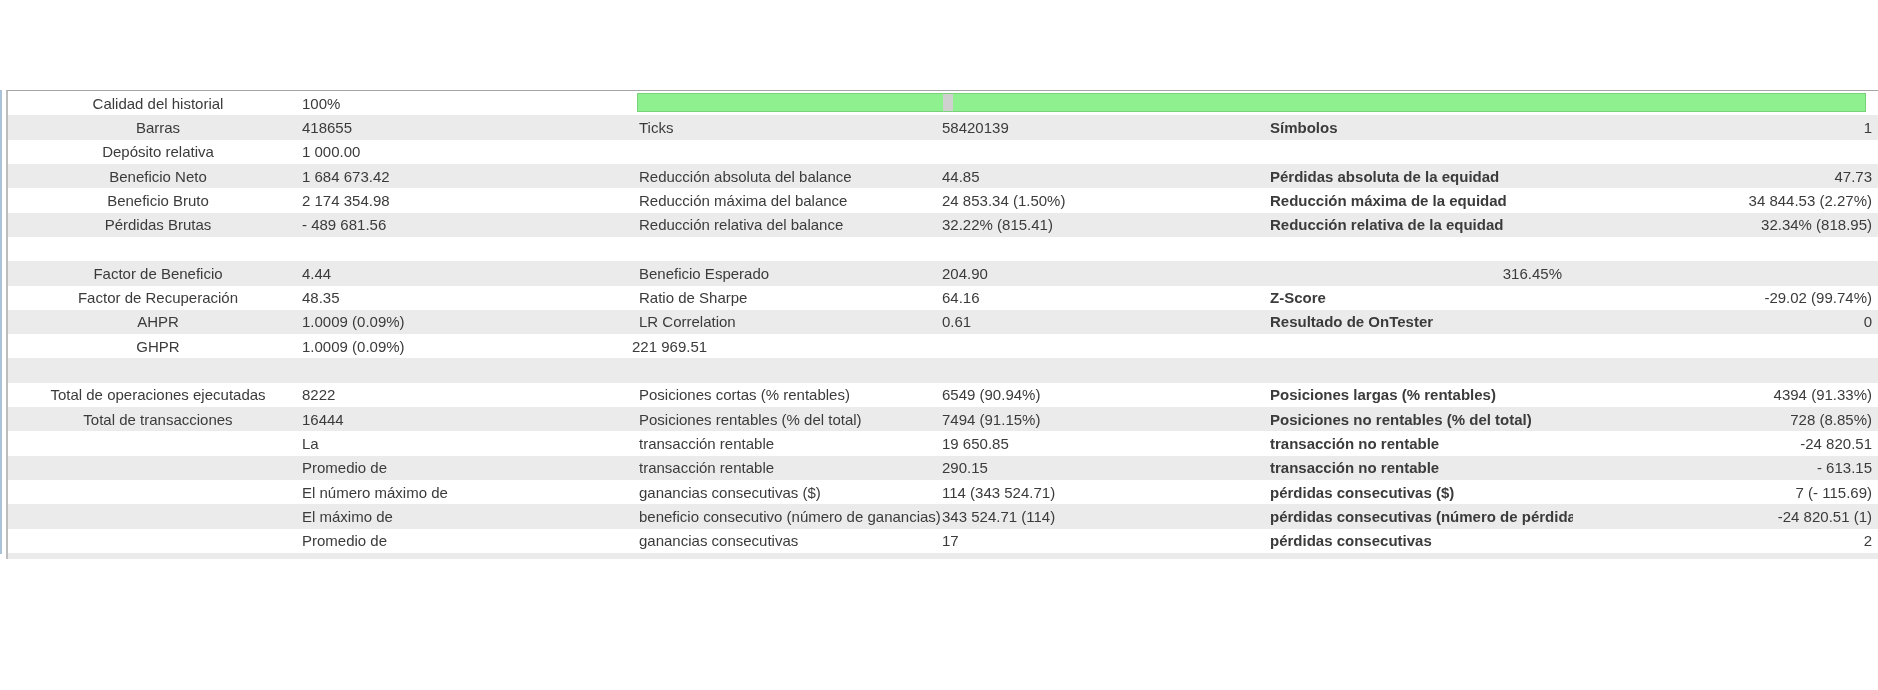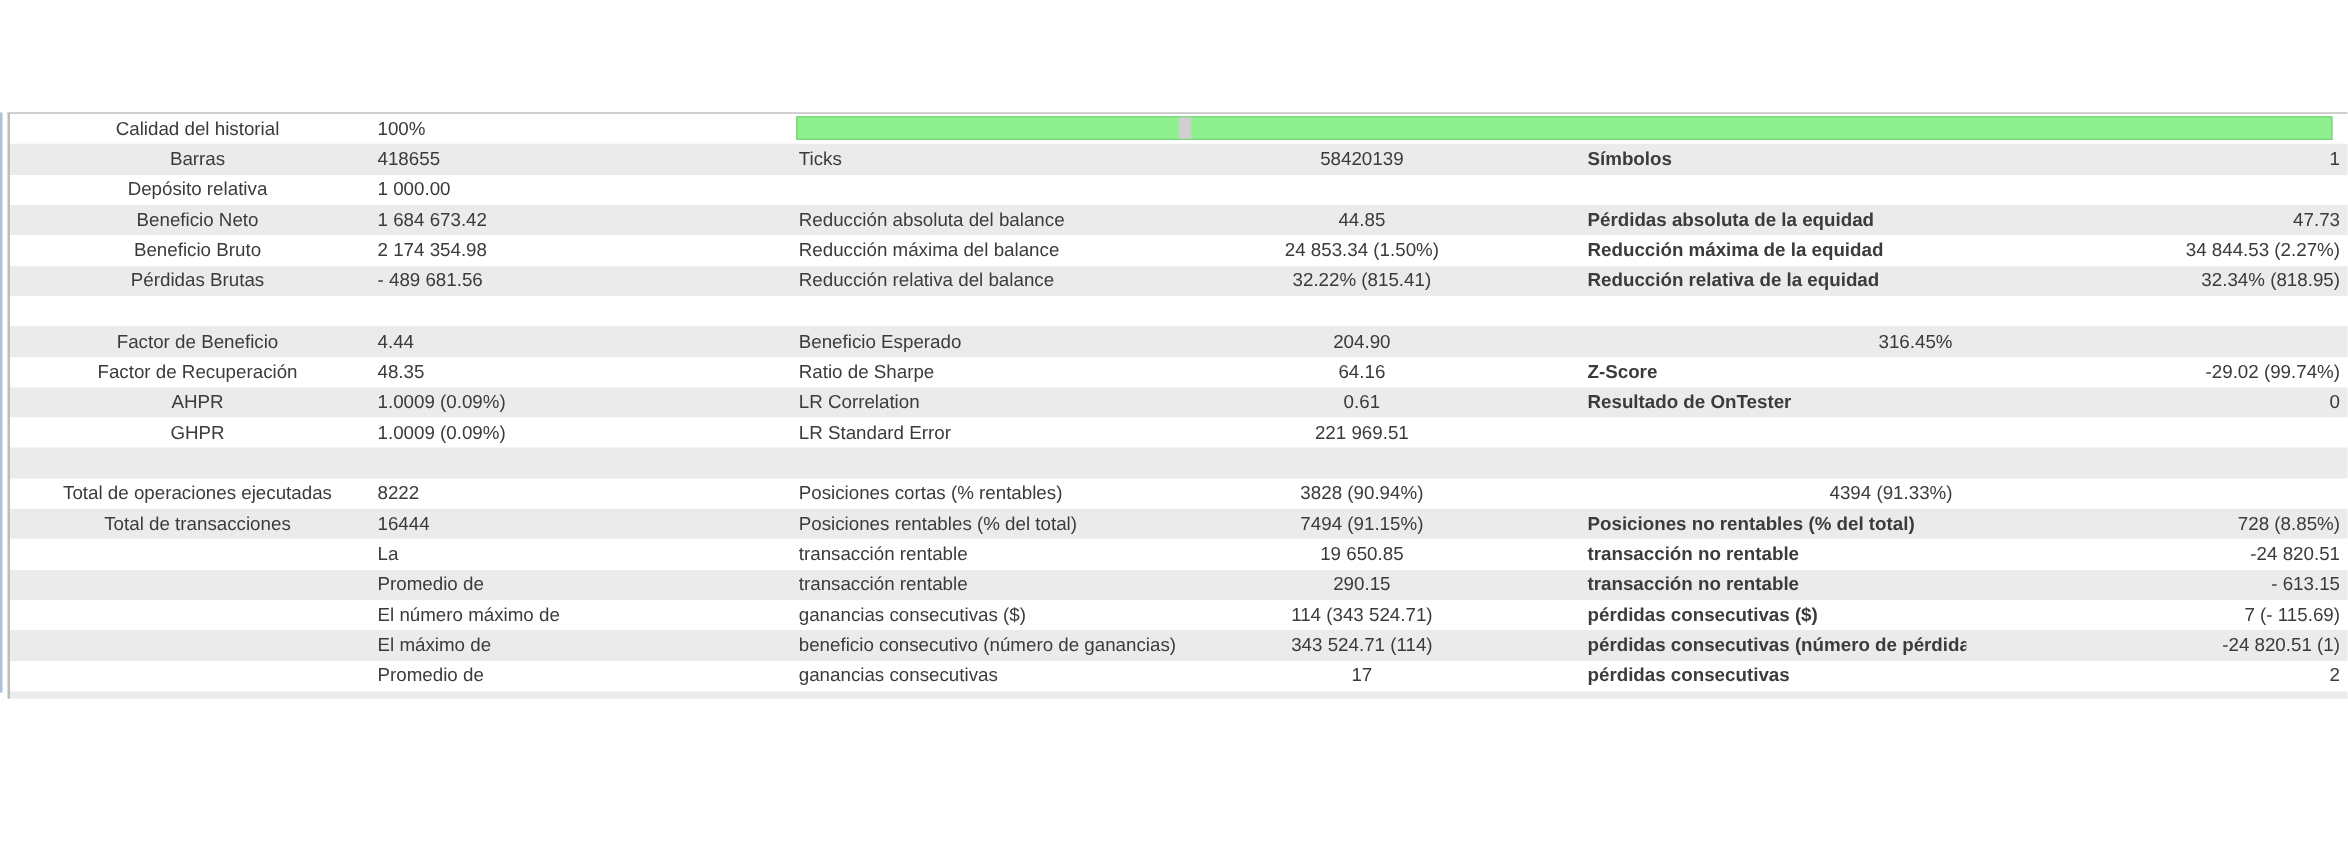--- a/index.html
+++ b/index.html
@@ -18,21 +18,21 @@
   .row{
     display:flex;align-items:center;height:24.32px;
     font-size:15px;color:#3b3b3b;position:relative;background:#ffffff;
   }
   .row.alt{background:#ebebeb;}
   .row span{white-space:nowrap;overflow:hidden;display:block;box-sizing:border-box;}
   .c1l{width:294px;padding-left:6px;text-align:center;}
   .c1v{width:200px;}
   .sp1{width:130px;}
   .c2l{width:310px;padding-left:7px;}
-  .c2v{width:295px;text-align:center;}
+  .c2v{width:295px;text-align:left;}
   .sp2{width:26px;}
   .c3l{width:310px;padding-left:7px;font-weight:bold;}
   .c3v{width:305px;text-align:right;padding-right:6px;}
   .quality-bar{
     position:absolute;left:629px;top:2px;width:1229px;height:19px;
     border:1px solid #79d279;box-sizing:border-box;
   }
   .quality-bar .bar-gap{
     position:absolute;left:305px;top:0;width:10px;height:100%;
   }
@@ -144,43 +144,43 @@
         <span class="c2l">LR Correlation</span>
         <span class="c2v">0.61</span>
         <span class="sp2"></span>
         <span class="c3l">Resultado de OnTester</span>
         <span class="c3v">0</span>
       </div>
       <div class="row">
         <span class="c1l">GHPR</span>
         <span class="c1v">1.0009 (0.09%)</span>
         <span class="sp1"></span>
-        <span class="c2l">LR Standard Error</span>
         <span class="c2v">221 969.51</span>
         <span class="sp2"></span>
         <span class="c3l"></span>
         <span class="c3v"></span>
       </div>
       <div class="row alt">
         <span class="c1l"></span>
         <span class="c1v"></span>
         <span class="sp1"></span>
         <span class="c2l"></span>
         <span class="c2v"></span>
         <span class="sp2"></span>
         <span class="c3l"></span>
         <span class="c3v"></span>
       </div>
       <div class="row">
         <span class="c1l">Total de operaciones ejecutadas</span>
         <span class="c1v">8222</span>
         <span class="sp1"></span>
         <span class="c2l">Posiciones cortas (% rentables)</span>
-        <span class="c2v">3828 (90.94%)</span>
-        <span class="sp2"></span>
+        <span class="c2v">6549 (90.94%)</span>
+        <span class="sp2"></span>
+        <span class="c3l">Posiciones largas (% rentables)</span>
         <span class="c3v">4394 (91.33%)</span>
       </div>
       <div class="row alt">
         <span class="c1l">Total de transacciones</span>
         <span class="c1v">16444</span>
         <span class="sp1"></span>
         <span class="c2l">Posiciones rentables (% del total)</span>
         <span class="c2v">7494 (91.15%)</span>
         <span class="sp2"></span>
         <span class="c3l">Posiciones no rentables (% del total)</span>

